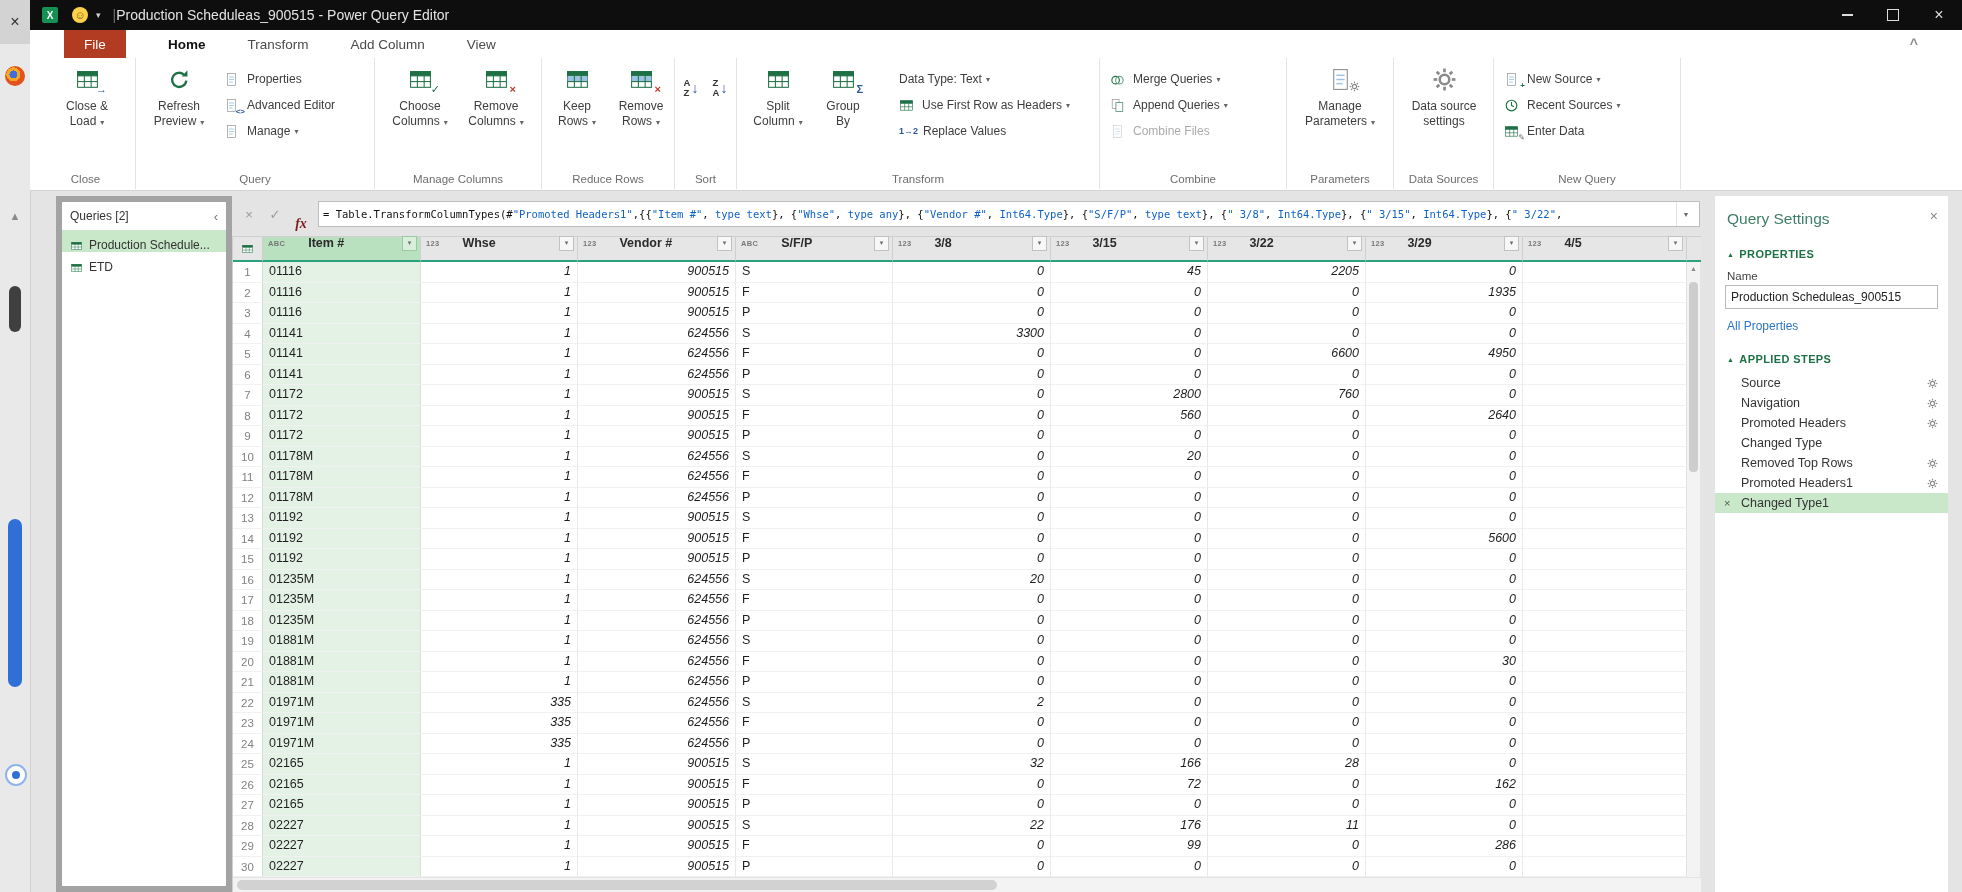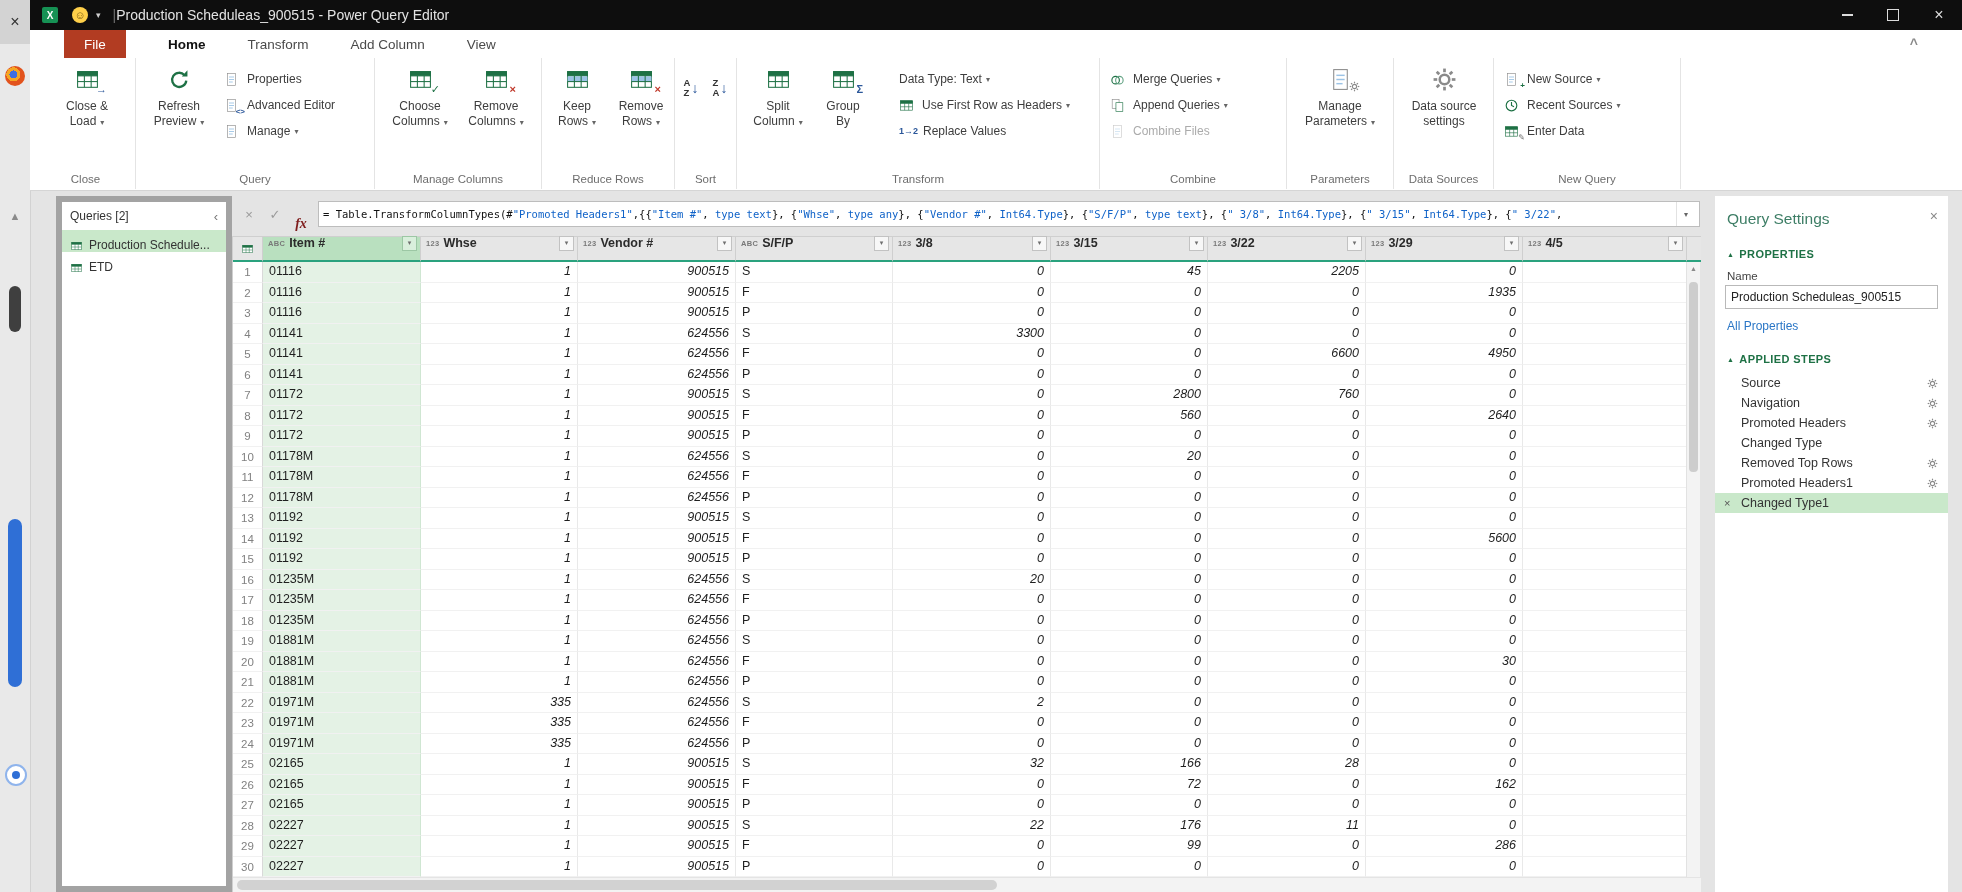--- a/index.html
+++ b/index.html
@@ -78,21 +78,21 @@
   .qitem.sel{background:#c9e8ca;}
   .qico{width:13px;height:12px;margin-right:6px;}
   .qlabel{white-space:nowrap;overflow:hidden;}
   
   #grid{position:absolute;left:232px;top:236px;width:1468px;height:656px;background:#fff;border-left:1px solid #cfcfcf;box-sizing:border-box;}
   #ghead{position:absolute;left:0;top:0;width:1468px;height:26px;display:flex;border-top:1px solid #cfcfcf;box-sizing:border-box;}
   .gcorner{flex:0 0 30px;background:#e6e6e6;border-right:1px solid #cfcfcf;border-bottom:2px solid #2aa27e;
            display:flex;align-items:center;justify-content:center;box-sizing:border-box;cursor:pointer;}
   .gcorner svg{width:13px;height:12px;}
   .gh{display:flex;align-items:center;padding:0 3px 11px 5px;background:#e6e6e6;border-right:1px solid #cfcfcf;
-      border-bottom:2px solid #2aa27e;font-size:12.5px;color:#2b2b2b;font-weight:700;box-sizing:border-box;cursor:pointer;}
+      border-bottom:2px solid #2aa27e;font-size:12.5px;color:#2b2b2b;font-weight:700;box-sizing:border-box;cursor:pointer;gap:19px;}
   .gh.hsel{background:#b9e0bf;}
   .hfill{flex:1;background:#e6e6e6;border-bottom:2px solid #2aa27e;box-sizing:border-box;}
   .htype{font-size:7.5px;color:#787878;margin-right:4px;font-weight:700;letter-spacing:.3px;}
   .hname{flex:1;overflow:hidden;white-space:nowrap;}
   .hfilter{flex:0 0 15px;height:15px;border:1px solid #c2c2c2;background:#f7f7f7;color:#6f6f6f;font-size:7px;
            display:flex;align-items:center;justify-content:center;box-sizing:border-box;cursor:pointer;}
   .gh.hsel .hfilter{background:#d9efdc;border-color:#9cc7a4;}
   #gbody{position:absolute;left:0;top:26px;width:1454px;height:615px;overflow:hidden;}
   .grow{display:flex;height:20.5px;box-sizing:border-box;}
   .gnum{flex:0 0 30px;text-align:center;font-size:11.5px;color:#818181;border-right:1px solid #d9d9d9;

